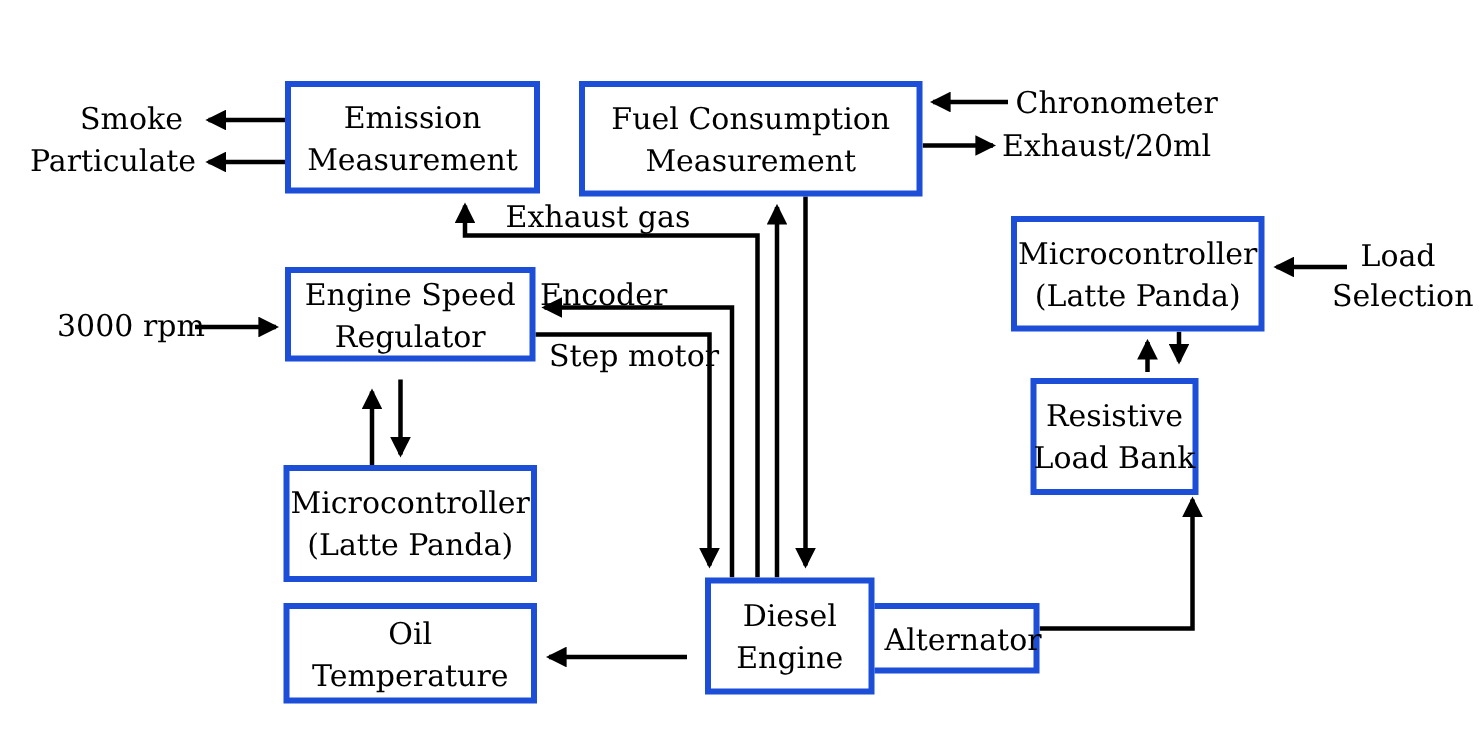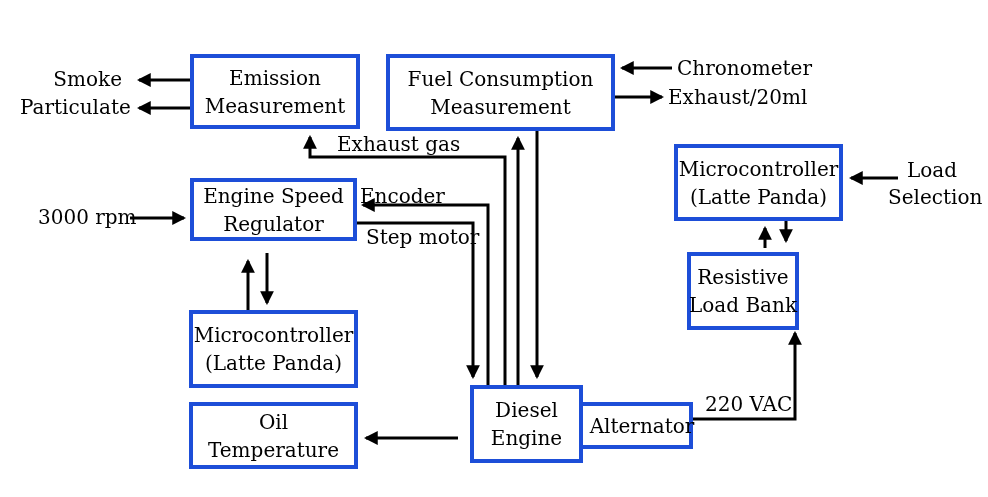--- a/index.html
+++ b/index.html
@@ -136,15 +136,14 @@
 
   <div class="lbl" style="left:677px; top:55px;">Chronometer</div>
 
   <div class="lbl" style="left:668px; top:84px;">Exhaust/20ml</div>
 
   <div class="lbl two-line" style="left:888px; top:157px; width:88px;">
     <span>Load</span><br>
     <span>Selection</span>
   </div>
 
-  <div class="lbl" style="left:705px; top:391px;">220 VAC</div>
 
 </div>
 
 </body></html>

